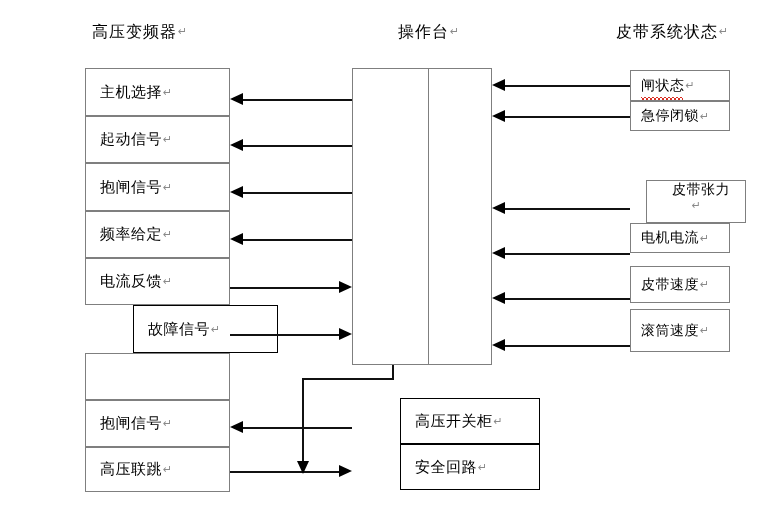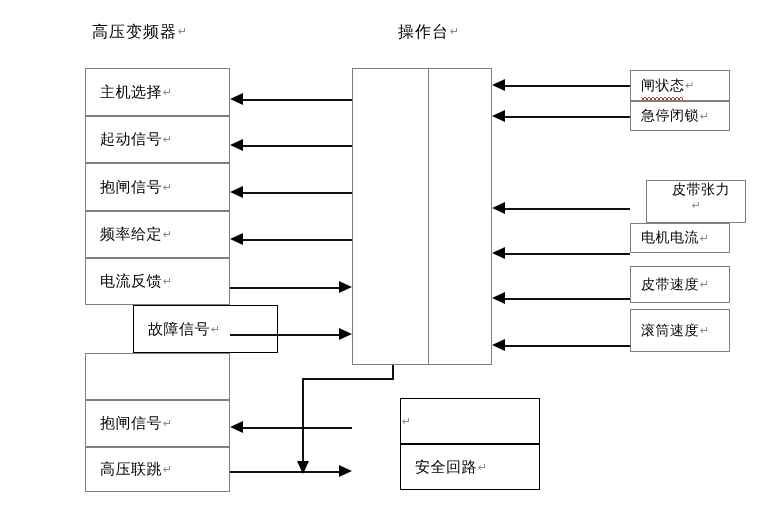--- a/index.html
+++ b/index.html
@@ -114,20 +114,23 @@
 <div id="canvas">
 
   <div class="title" style="left:92px; top:24px;">
     <span>高压变频器</span><span class="pilcrow">↵</span>
   </div>
 
   <div class="title" style="left:398px; top:24px;">
     <span>操作台</span><span class="pilcrow">↵</span>
   </div>
 
+  <div class="title" style="left:616px; top:24px;">
+    <span>皮带系统状态</span><span class="pilcrow">↵</span>
+  </div>
 
   <div class="cell" style="left:85px; top:68px; width:145px; height:48px;">
     <span class="txt">主机选择</span>
       <span class="pilcrow">↵</span>
   </div>
   <div class="cell" style="left:85px; top:116px; width:145px; height:47px;">
     <span class="txt">起动信号</span>
       <span class="pilcrow">↵</span>
   </div>
   <div class="cell" style="left:85px; top:163px; width:145px; height:48px;">
@@ -182,20 +185,21 @@
   <div class="cell" style="left:630px; top:266px; width:100px; height:37px; font-size:14px;">
     <span class="txt" style="padding-left:10px;">皮带速度</span>
       <span class="pilcrow">↵</span>
   </div>
   <div class="cell" style="left:630px; top:309px; width:100px; height:43px; font-size:14px;">
     <span class="txt" style="padding-left:10px;">滚筒速度</span>
       <span class="pilcrow">↵</span>
   </div>
 
   <div class="cell strong" style="left:352px; top:398px; width:140px; height:46px;">
+    <span class="txt">高压开关柜</span>
       <span class="pilcrow">↵</span>
   </div>
   <div class="cell strong" style="left:352px; top:444px; width:140px; height:46px;">
     <span class="txt">安全回路</span>
       <span class="pilcrow">↵</span>
   </div>
 
   <div class="hline" style="left:243px; top:99px; width:109px;"></div>
   <div class="arrow left" style="left:230px; top:93px;"></div>
 

